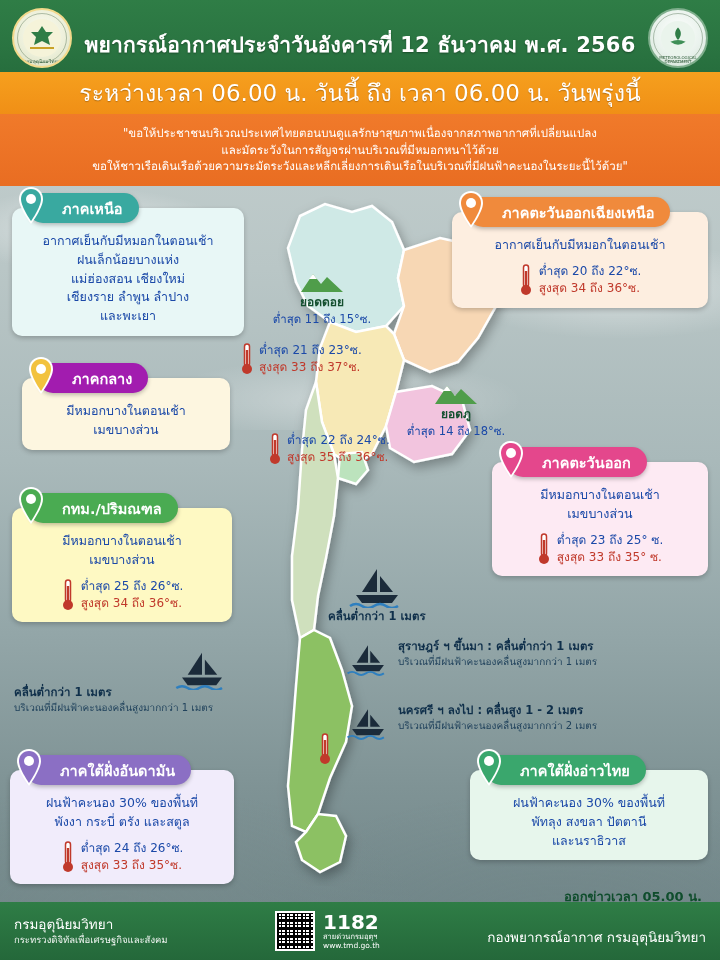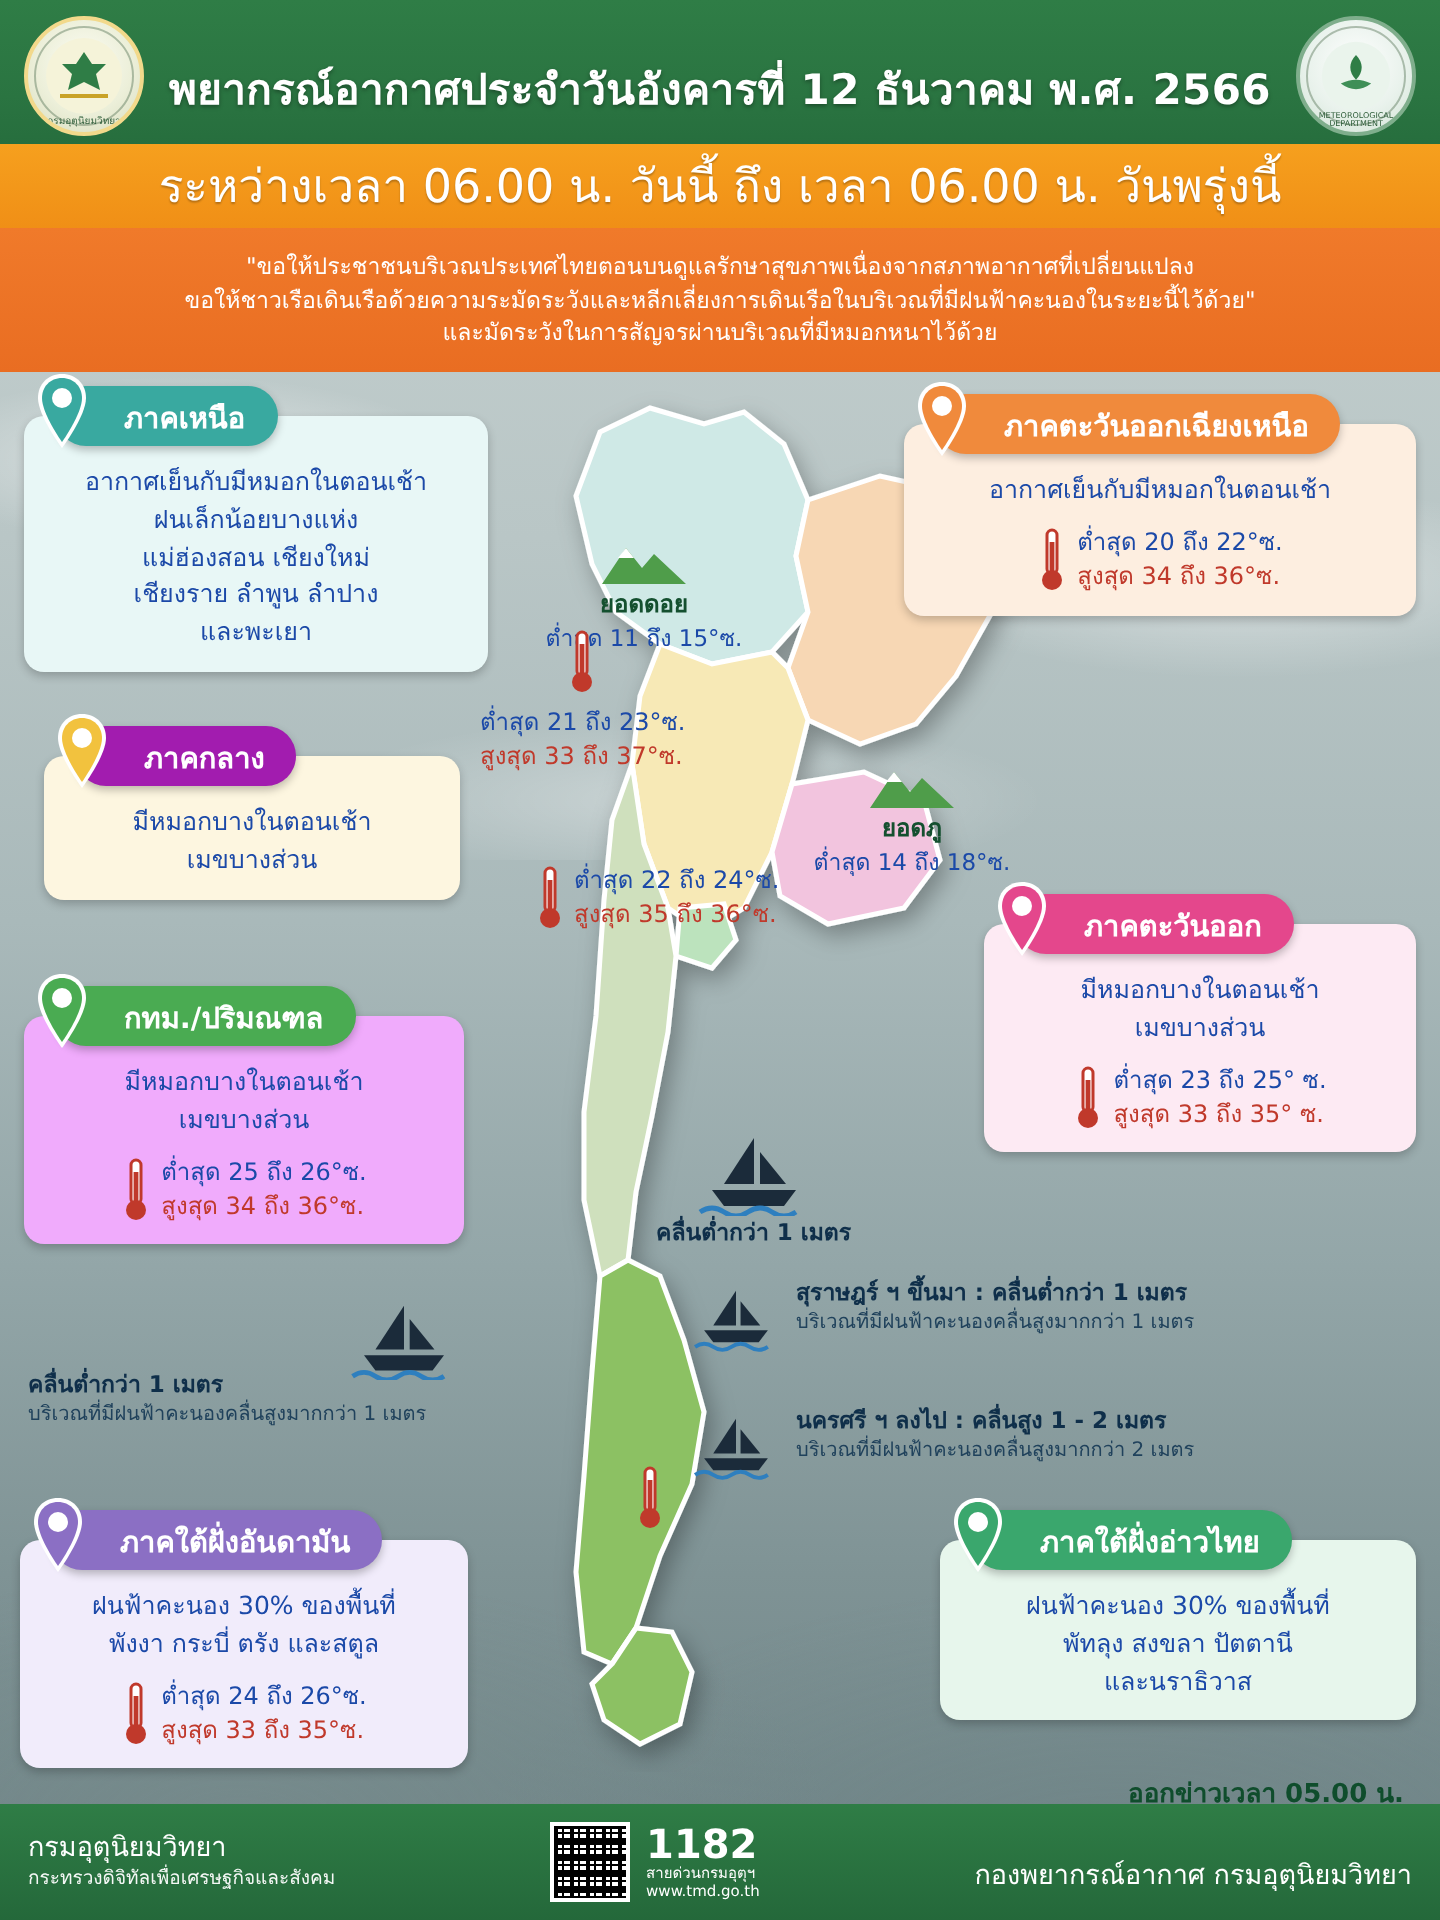--- a/index.html
+++ b/index.html
@@ -197,22 +197,22 @@
       <div class="logo-txt" style="position:absolute;bottom:1px;left:0;right:0;font-size:4px;">METEOROLOGICAL DEPARTMENT</div>
     </div>
   </div>
 
   <div class="band-time">
     <div class="band-time-text">ระหว่างเวลา 06.00 น. วันนี้ ถึง เวลา 06.00 น. วันพรุ่งนี้</div>
   </div>
 
   <div class="band-warn">
     <div class="band-warn-line">"ขอให้ประชาชนบริเวณประเทศไทยตอนบนดูแลรักษาสุขภาพเนื่องจากสภาพอากาศที่เปลี่ยนแปลง</div>
+    <div class="band-warn-line">และมัดระวังในการสัญจรผ่านบริเวณที่มีหมอกหนาไว้ด้วย</div>
     <div class="band-warn-line">ขอให้ชาวเรือเดินเรือด้วยความระมัดระวังและหลีกเลี่ยงการเดินเรือในบริเวณที่มีฝนฟ้าคะนองในระยะนี้ไว้ด้วย"</div>
-    <div class="band-warn-line">และมัดระวังในการสัญจรผ่านบริเวณที่มีหมอกหนาไว้ด้วย</div>
   </div>
 
   <div class="card" style="left:12px;top:208px;width:232px;background:#e8f7f6;">
     <div class="card-title" style="background:#39a9a0;">
       <svg class="pin" viewBox="0 0 30 40">
         <path d="M15 1 C8 1 3 6 3 13 C3 22 15 38 15 38 C15 38 27 22 27 13 C27 6 22 1 15 1 Z" fill="#ffffff"></path>
         <path d="M15 3 C9 3 5 7.5 5 13 C5 21 15 35 15 35 C15 35 25 21 25 13 C25 7.5 21 3 15 3 Z" fill="#39a9a0"></path>
         <circle cx="15" cy="13" r="5" fill="#ffffff"></circle>
       </svg>
       <span>ภาคเหนือ</span>
@@ -259,21 +259,21 @@
         <circle cx="15" cy="13" r="5" fill="#ffffff"></circle>
       </svg>
       <span>ภาคกลาง</span>
     </div>
     <div class="card-body" style="color:#1b49a8;">
       <div>มีหมอกบางในตอนเช้า</div>
       <div>เมขบางส่วน</div>
     </div>
   </div>
 
-  <div class="card" style="left:12px;top:508px;width:220px;background:#f0abfc;">
+  <div class="card" style="left:12px;top:508px;width:220px;background:#fef9c3;">
     <div class="card-title" style="background:#4aab52;">
       <svg class="pin" viewBox="0 0 30 40">
         <path d="M15 1 C8 1 3 6 3 13 C3 22 15 38 15 38 C15 38 27 22 27 13 C27 6 22 1 15 1 Z" fill="#ffffff"></path>
         <path d="M15 3 C9 3 5 7.5 5 13 C5 21 15 35 15 35 C15 35 25 21 25 13 C25 7.5 21 3 15 3 Z" fill="#4aab52"></path>
         <circle cx="15" cy="13" r="5" fill="#ffffff"></circle>
       </svg>
       <span>กทม./ปริมณฑล</span>
     </div>
     <div class="card-body" style="color:#1b49a8;">
       <div>มีหมอกบางในตอนเช้า</div>
@@ -371,21 +371,21 @@
 
   <div class="peak-label" style="left:396px;top:380px;width:120px;">
     <svg width="46" height="26" viewBox="0 0 46 26" style="margin:0 auto;display:block;">
       <path d="M2 24 L14 6 L22 16 L28 9 L44 24 Z" fill="#4f9d4a"></path>
       <path d="M14 6 L18 11 L10 11 Z" fill="#ffffff"></path>
     </svg>
     <div class="peak-name">ยอดภู</div>
     <div style="color:#1b49a8;">ต่ำสุด 14 ถึง 18°ซ.</div>
   </div>
 
-  <div class="floating" style="left:240px;top:314px;flex-direction:column;">
+  <div class="floating" style="left:240px;top:342px;">
     <svg width="14" height="34" viewBox="0 0 14 34">
       <rect x="4.5" y="2" width="5" height="22" rx="2.5" fill="#ffffff" stroke="#c0392b" stroke-width="1.5"></rect>
       <rect x="5.8" y="8" width="2.4" height="16" fill="#c0392b"></rect>
       <circle cx="7" cy="27" r="5" fill="#c0392b"></circle>
     </svg>
     <div class="col">
       <div class="t-min">ต่ำสุด 21 ถึง 23°ซ.</div>
       <div class="t-max">สูงสุด 33 ถึง 37°ซ.</div>
     </div>
   </div>

